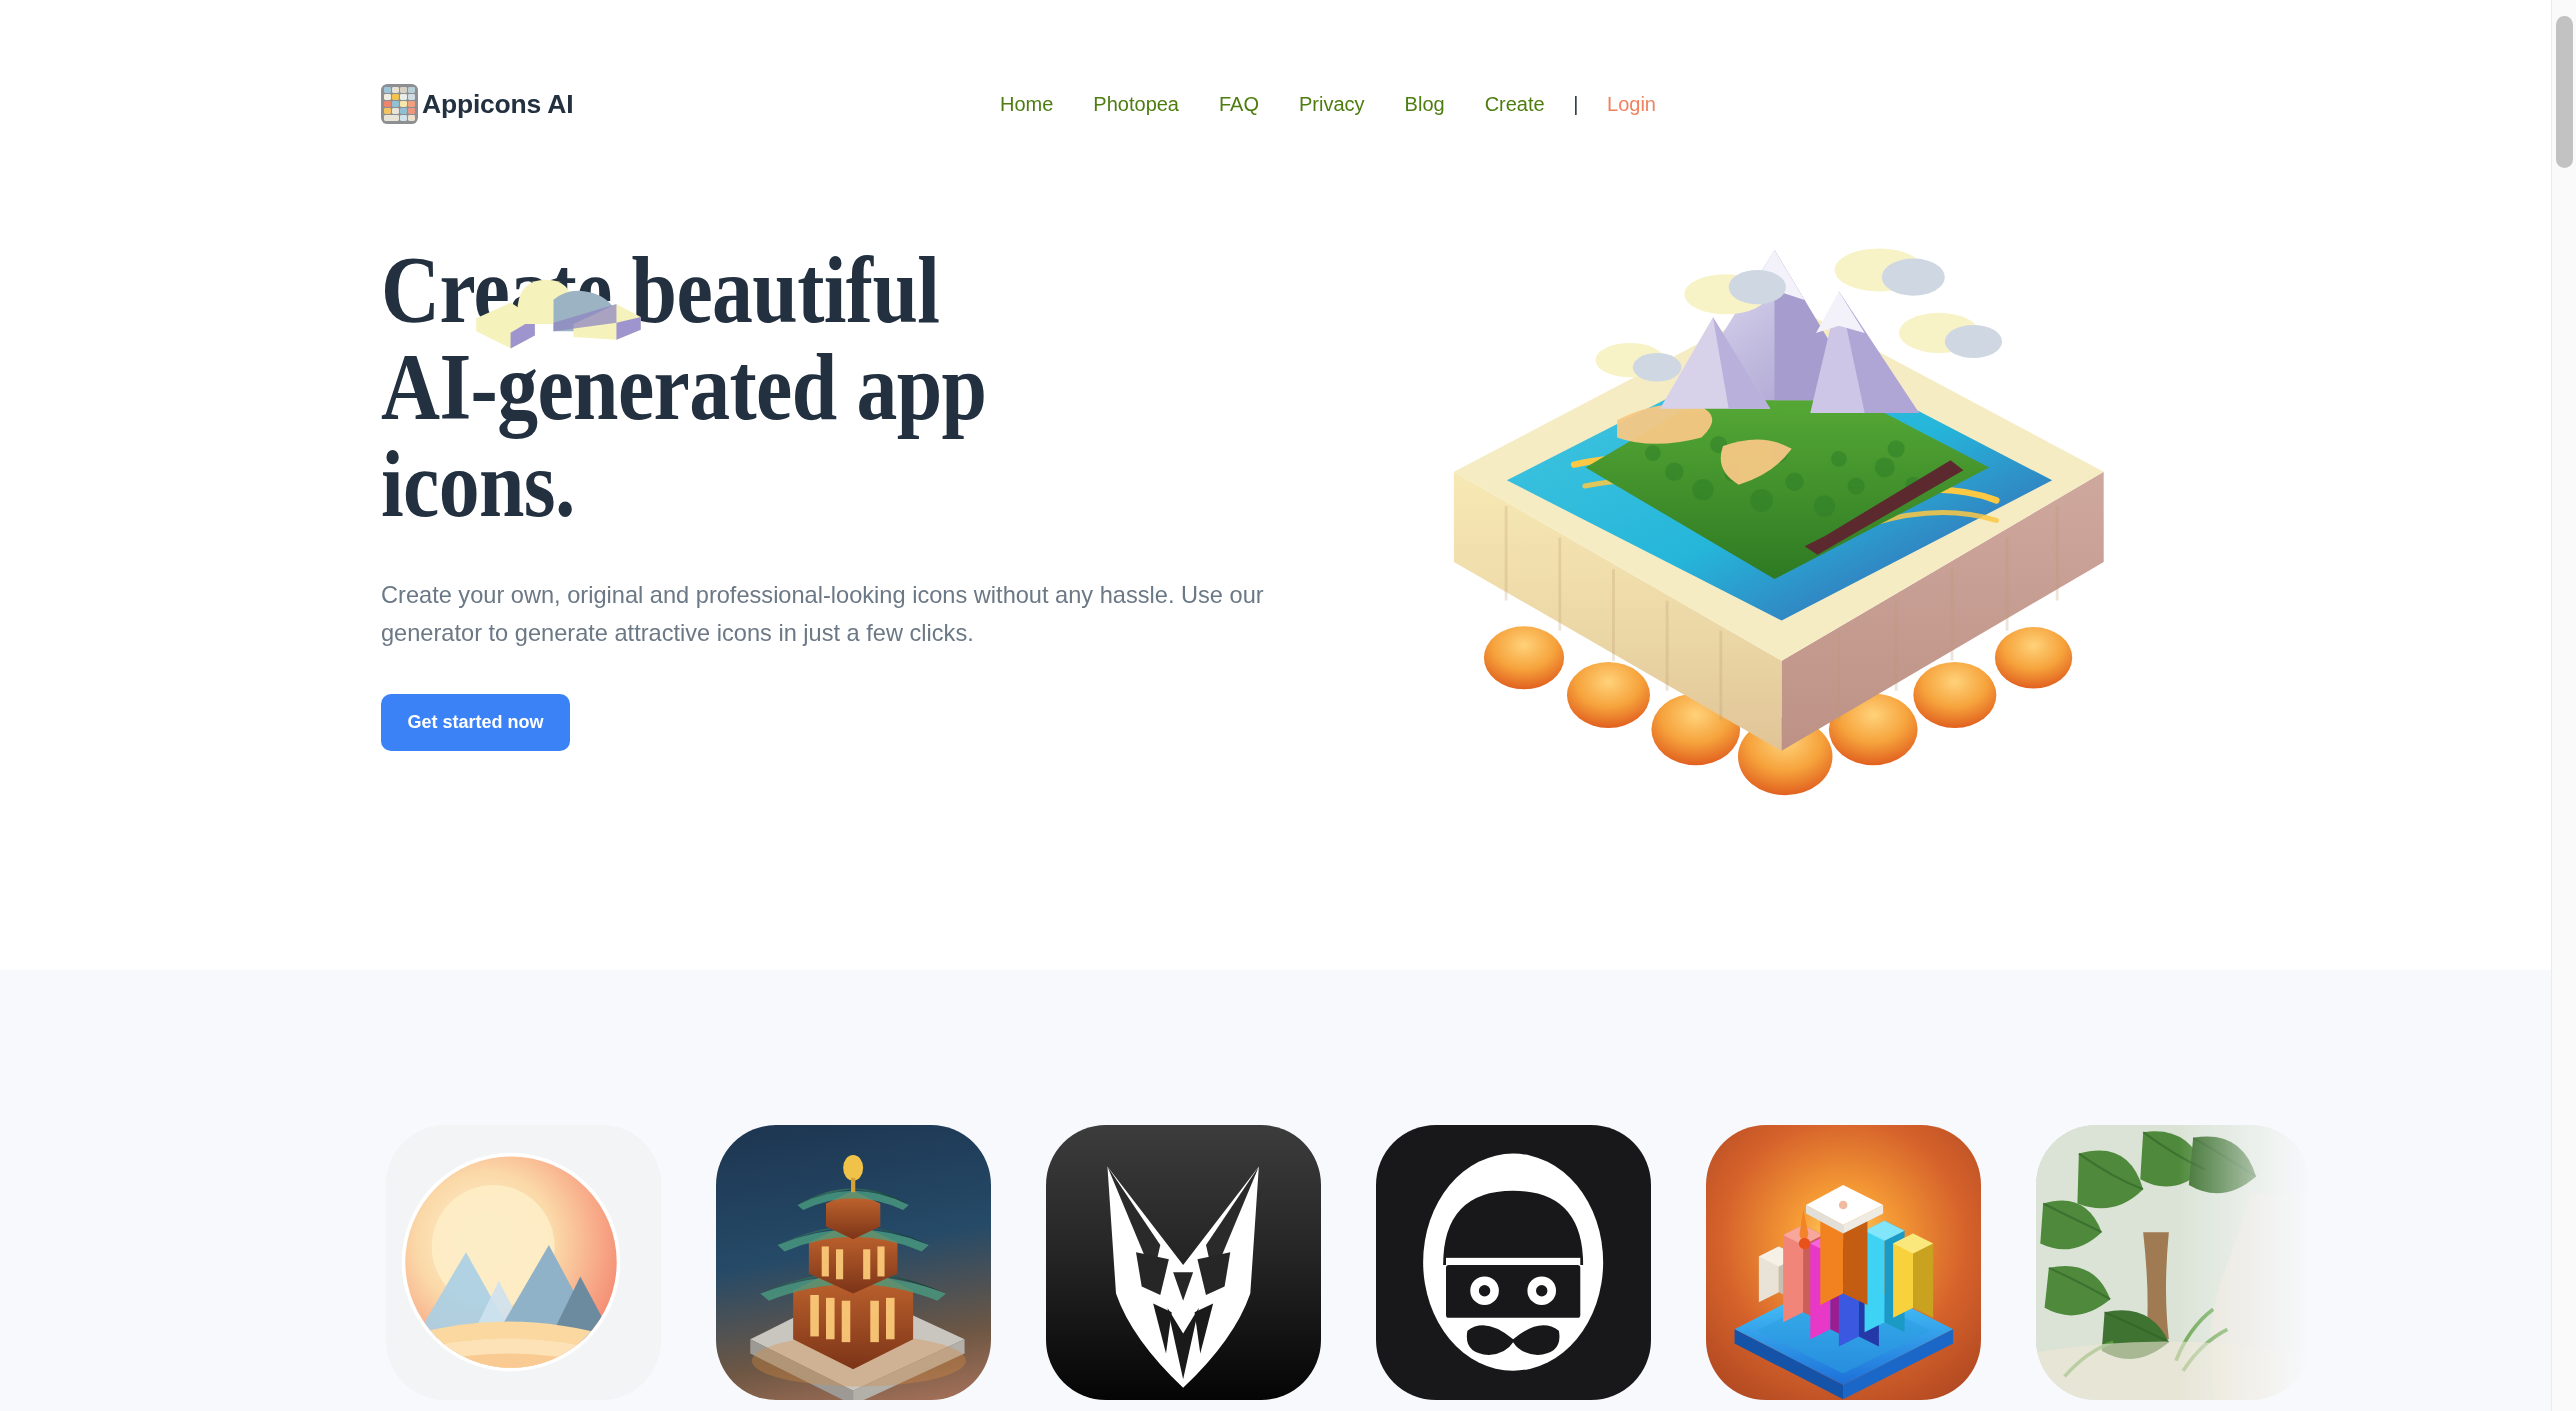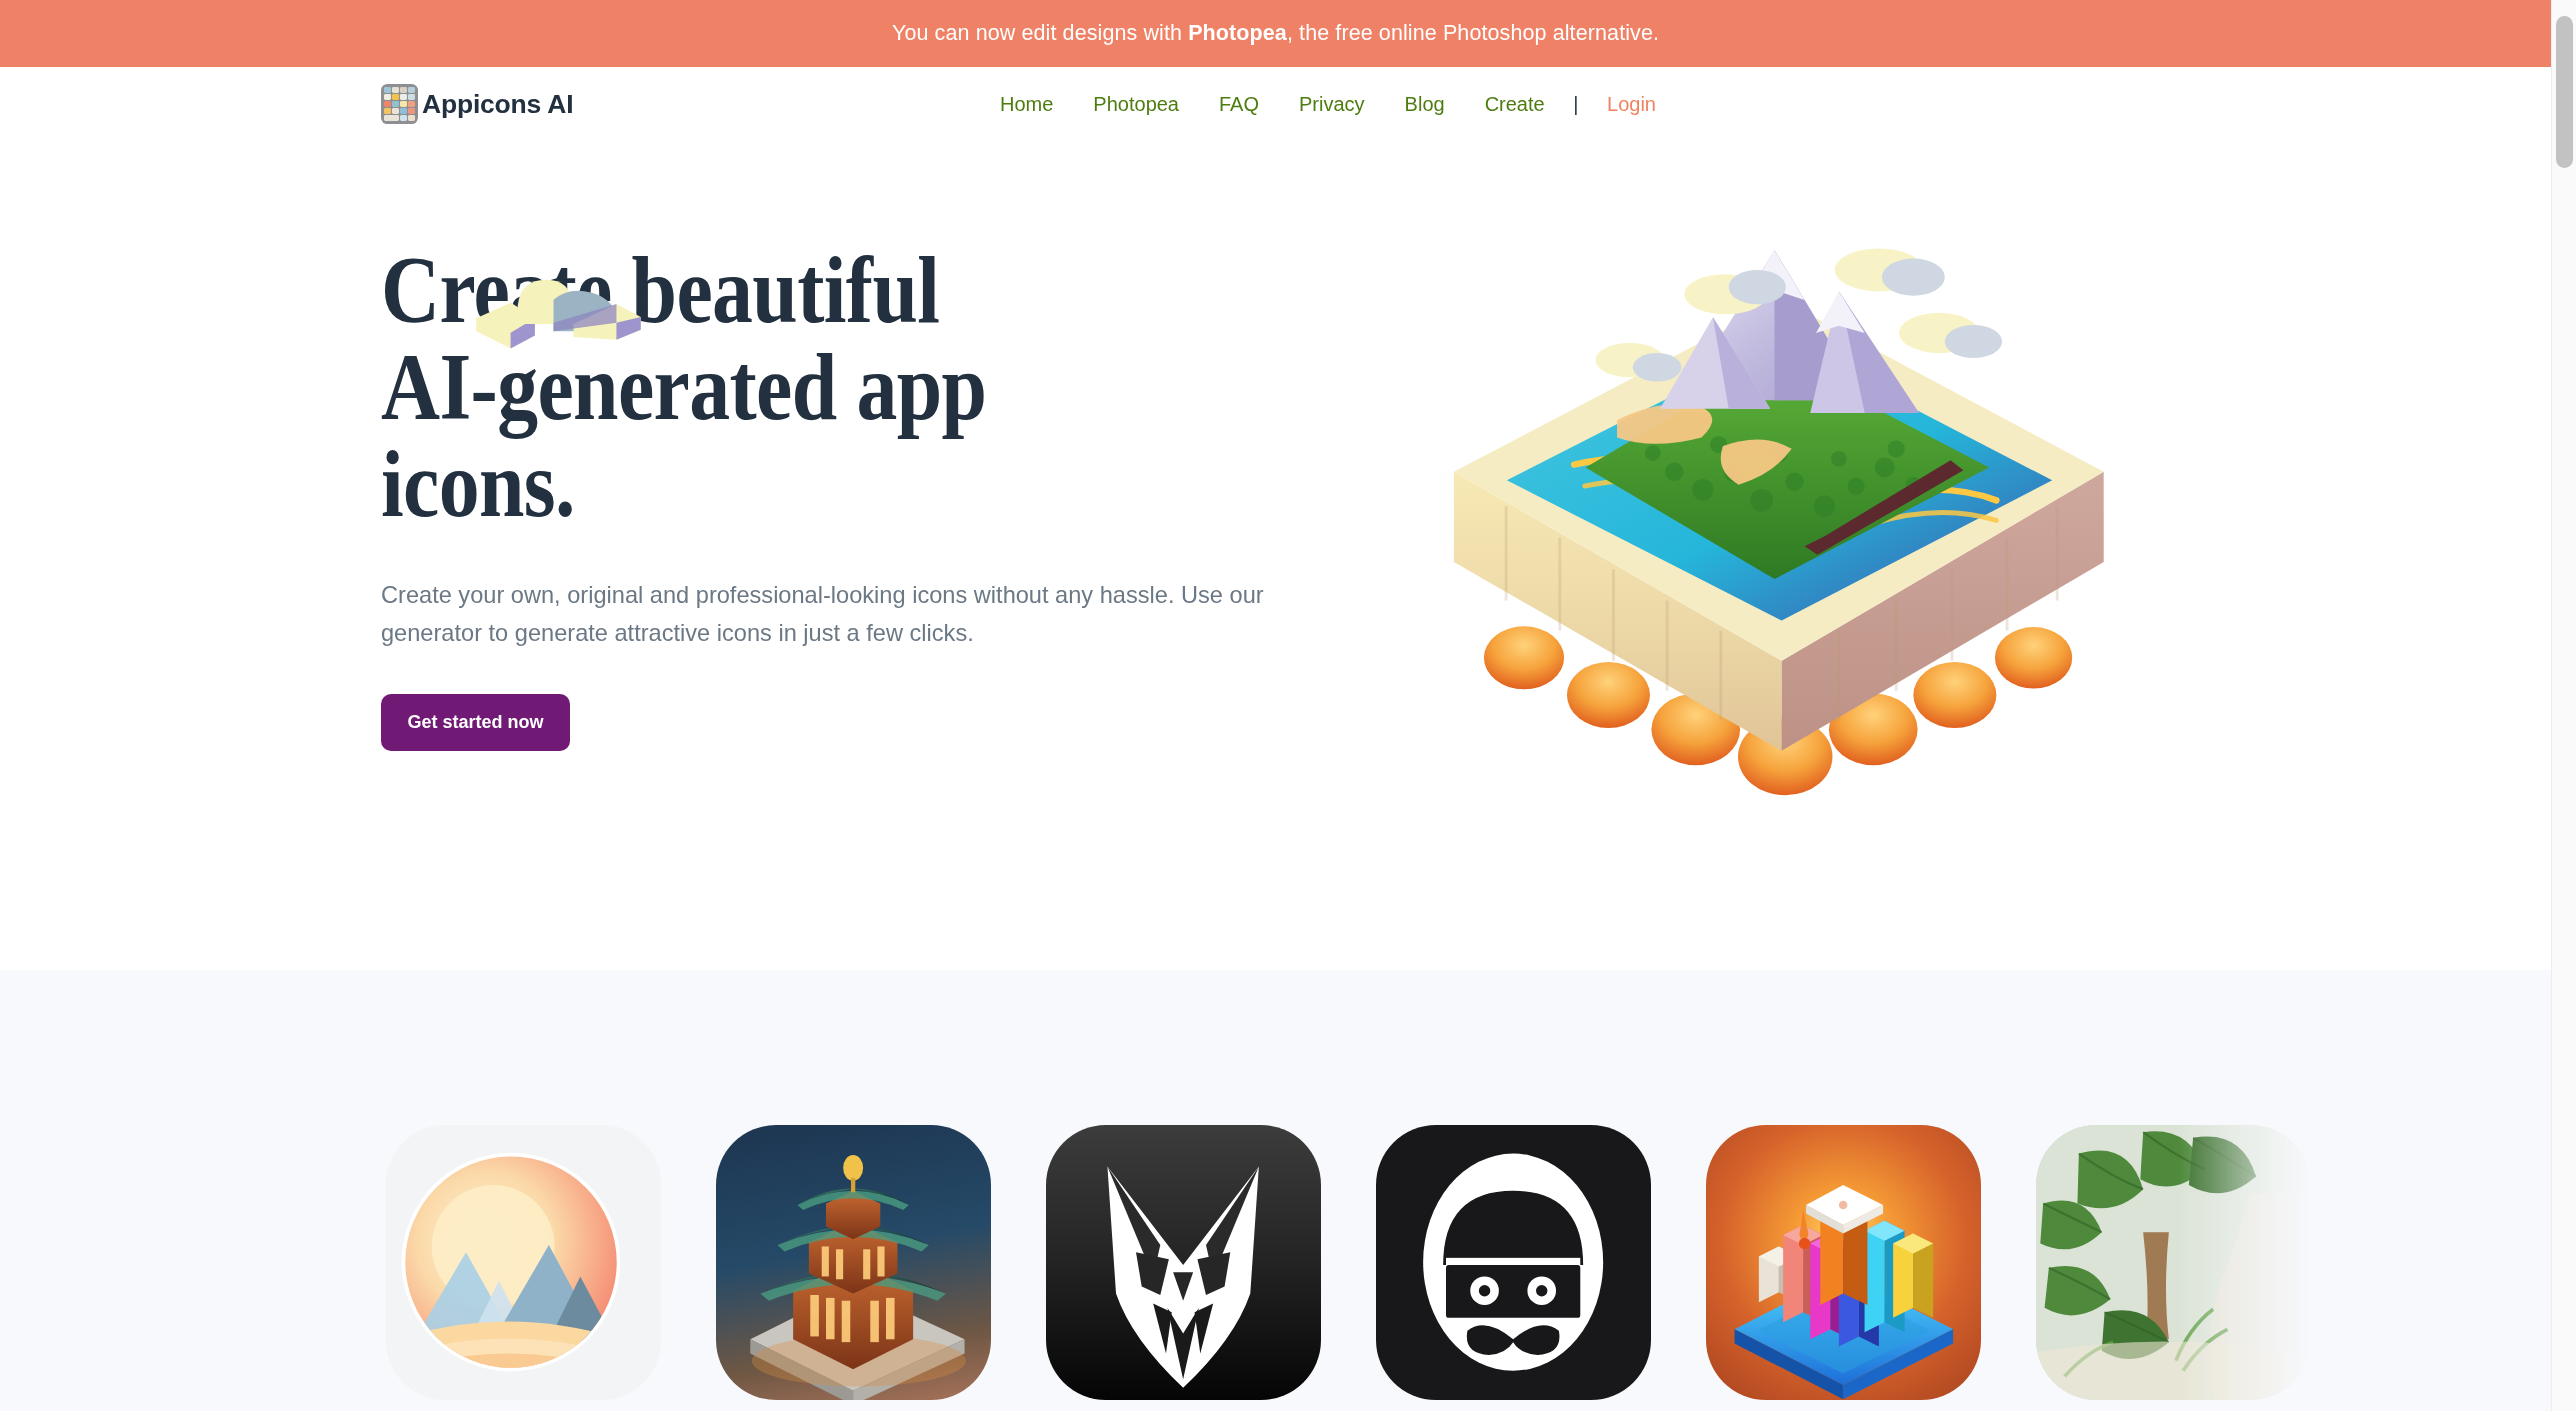--- a/index.html
+++ b/index.html
@@ -86,21 +86,21 @@
     transform-origin: left top;
     white-space: pre-line;
   }
   .hero-sub {
     margin-top: 43px;
     font-size: 23.6px; line-height: 1.62; color: #6b7885;
     width: 930px;
   }
   .cta-button {
     display: inline-block; margin-top: 42px;
-    background: #701a75; color: #ffffff;
+    background: #3b82f6; color: #ffffff;
     font-size: 18px; font-weight: 700;
     padding: 18px 26.5px; border: none; border-radius: 10px;
     cursor: pointer; font-family: "Liberation Sans", sans-serif;
   }
   .guarantee {
     margin-top: 27px; font-size: 19.3px; color: #9aa6b2;
   }
 
   
   .hero-art {
@@ -142,25 +142,20 @@
   
   .ic-jungle { background: linear-gradient(120deg,#6d8f63 0%,#8fae7c 35%,#cfd9c6 72%,#eef1ec 100%); }
 
   svg { display: block; }
 </style>
 </head>
 <body>
 
 <div class="page">
 
-  <div class="promo-banner">
-    <div class="promo-text">
-      <span>You can now edit designs with </span><b>Photopea</b><span>, the free online Photoshop alternative.</span>
-    </div>
-  </div>
 
   <div class="site-header">
 
     <div class="brand">
       <div class="brand-logo">
         <i style="background:#9ec6d8"></i>
           <i style="background:#e8e2d2"></i>
           <i style="background:#d7d2c4"></i>
           <i style="background:#b7cfd8"></i>
         <i style="background:#f1ece0"></i>

